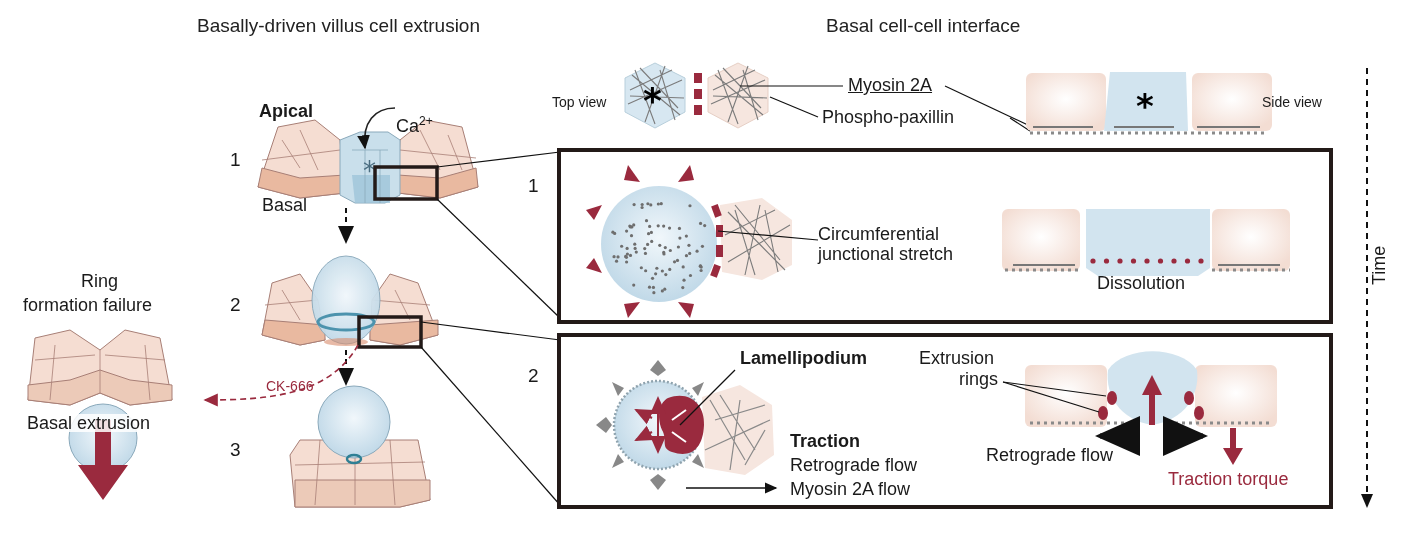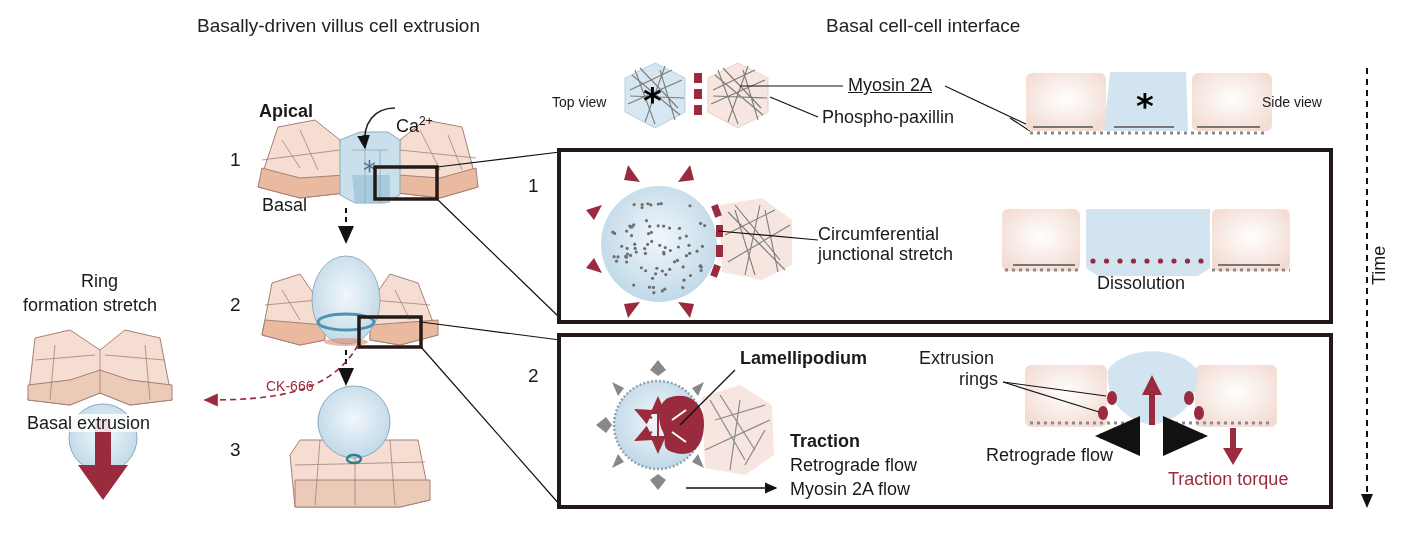--- a/index.html
+++ b/index.html
@@ -305,21 +305,21 @@
 <div class="txt title" style="left:826px;top:16px;">Basal cell-cell interface</div>
 
 <div class="txt lab" style="left:259px;top:102px;font-weight:bold;">Apical</div>
 <div class="txt lab" style="left:262px;top:196px;">Basal</div>
 <div class="txt lab" style="left:396px;top:92px;margin-top:23px;"><span>Ca</span><sup>2+</sup></div>
 <div class="txt num" style="left:230px;top:150px;">1</div>
 <div class="txt num" style="left:230px;top:295px;">2</div>
 <div class="txt num" style="left:230px;top:440px;">3</div>
 <div class="txt lab-sm red" style="left:266px;top:379px;">CK-666</div>
 <div class="txt lab" style="left:81px;top:272px;">Ring</div>
-<div class="txt lab" style="left:23px;top:296px;">formation stretch</div>
+<div class="txt lab" style="left:23px;top:296px;">formation failure</div>
 <div class="txt lab" style="left:27px;top:414px;background:rgba(255,255,255,0.85);">Basal extrusion</div>
 
 <div class="txt lab-sm" style="left:552px;top:95px;">Top view</div>
 <div class="txt lab-sm" style="left:1262px;top:95px;">Side view</div>
 <div class="txt lab" style="left:848px;top:76px;text-decoration:underline;">Myosin 2A</div>
 <div class="txt lab" style="left:822px;top:108px;">Phospho-paxillin</div>
 
 <div class="txt num" style="left:528px;top:176px;">1</div>
 <div class="txt lab" style="left:818px;top:225px;">Circumferential</div>
 <div class="txt lab" style="left:818px;top:245px;">junctional stretch</div>

